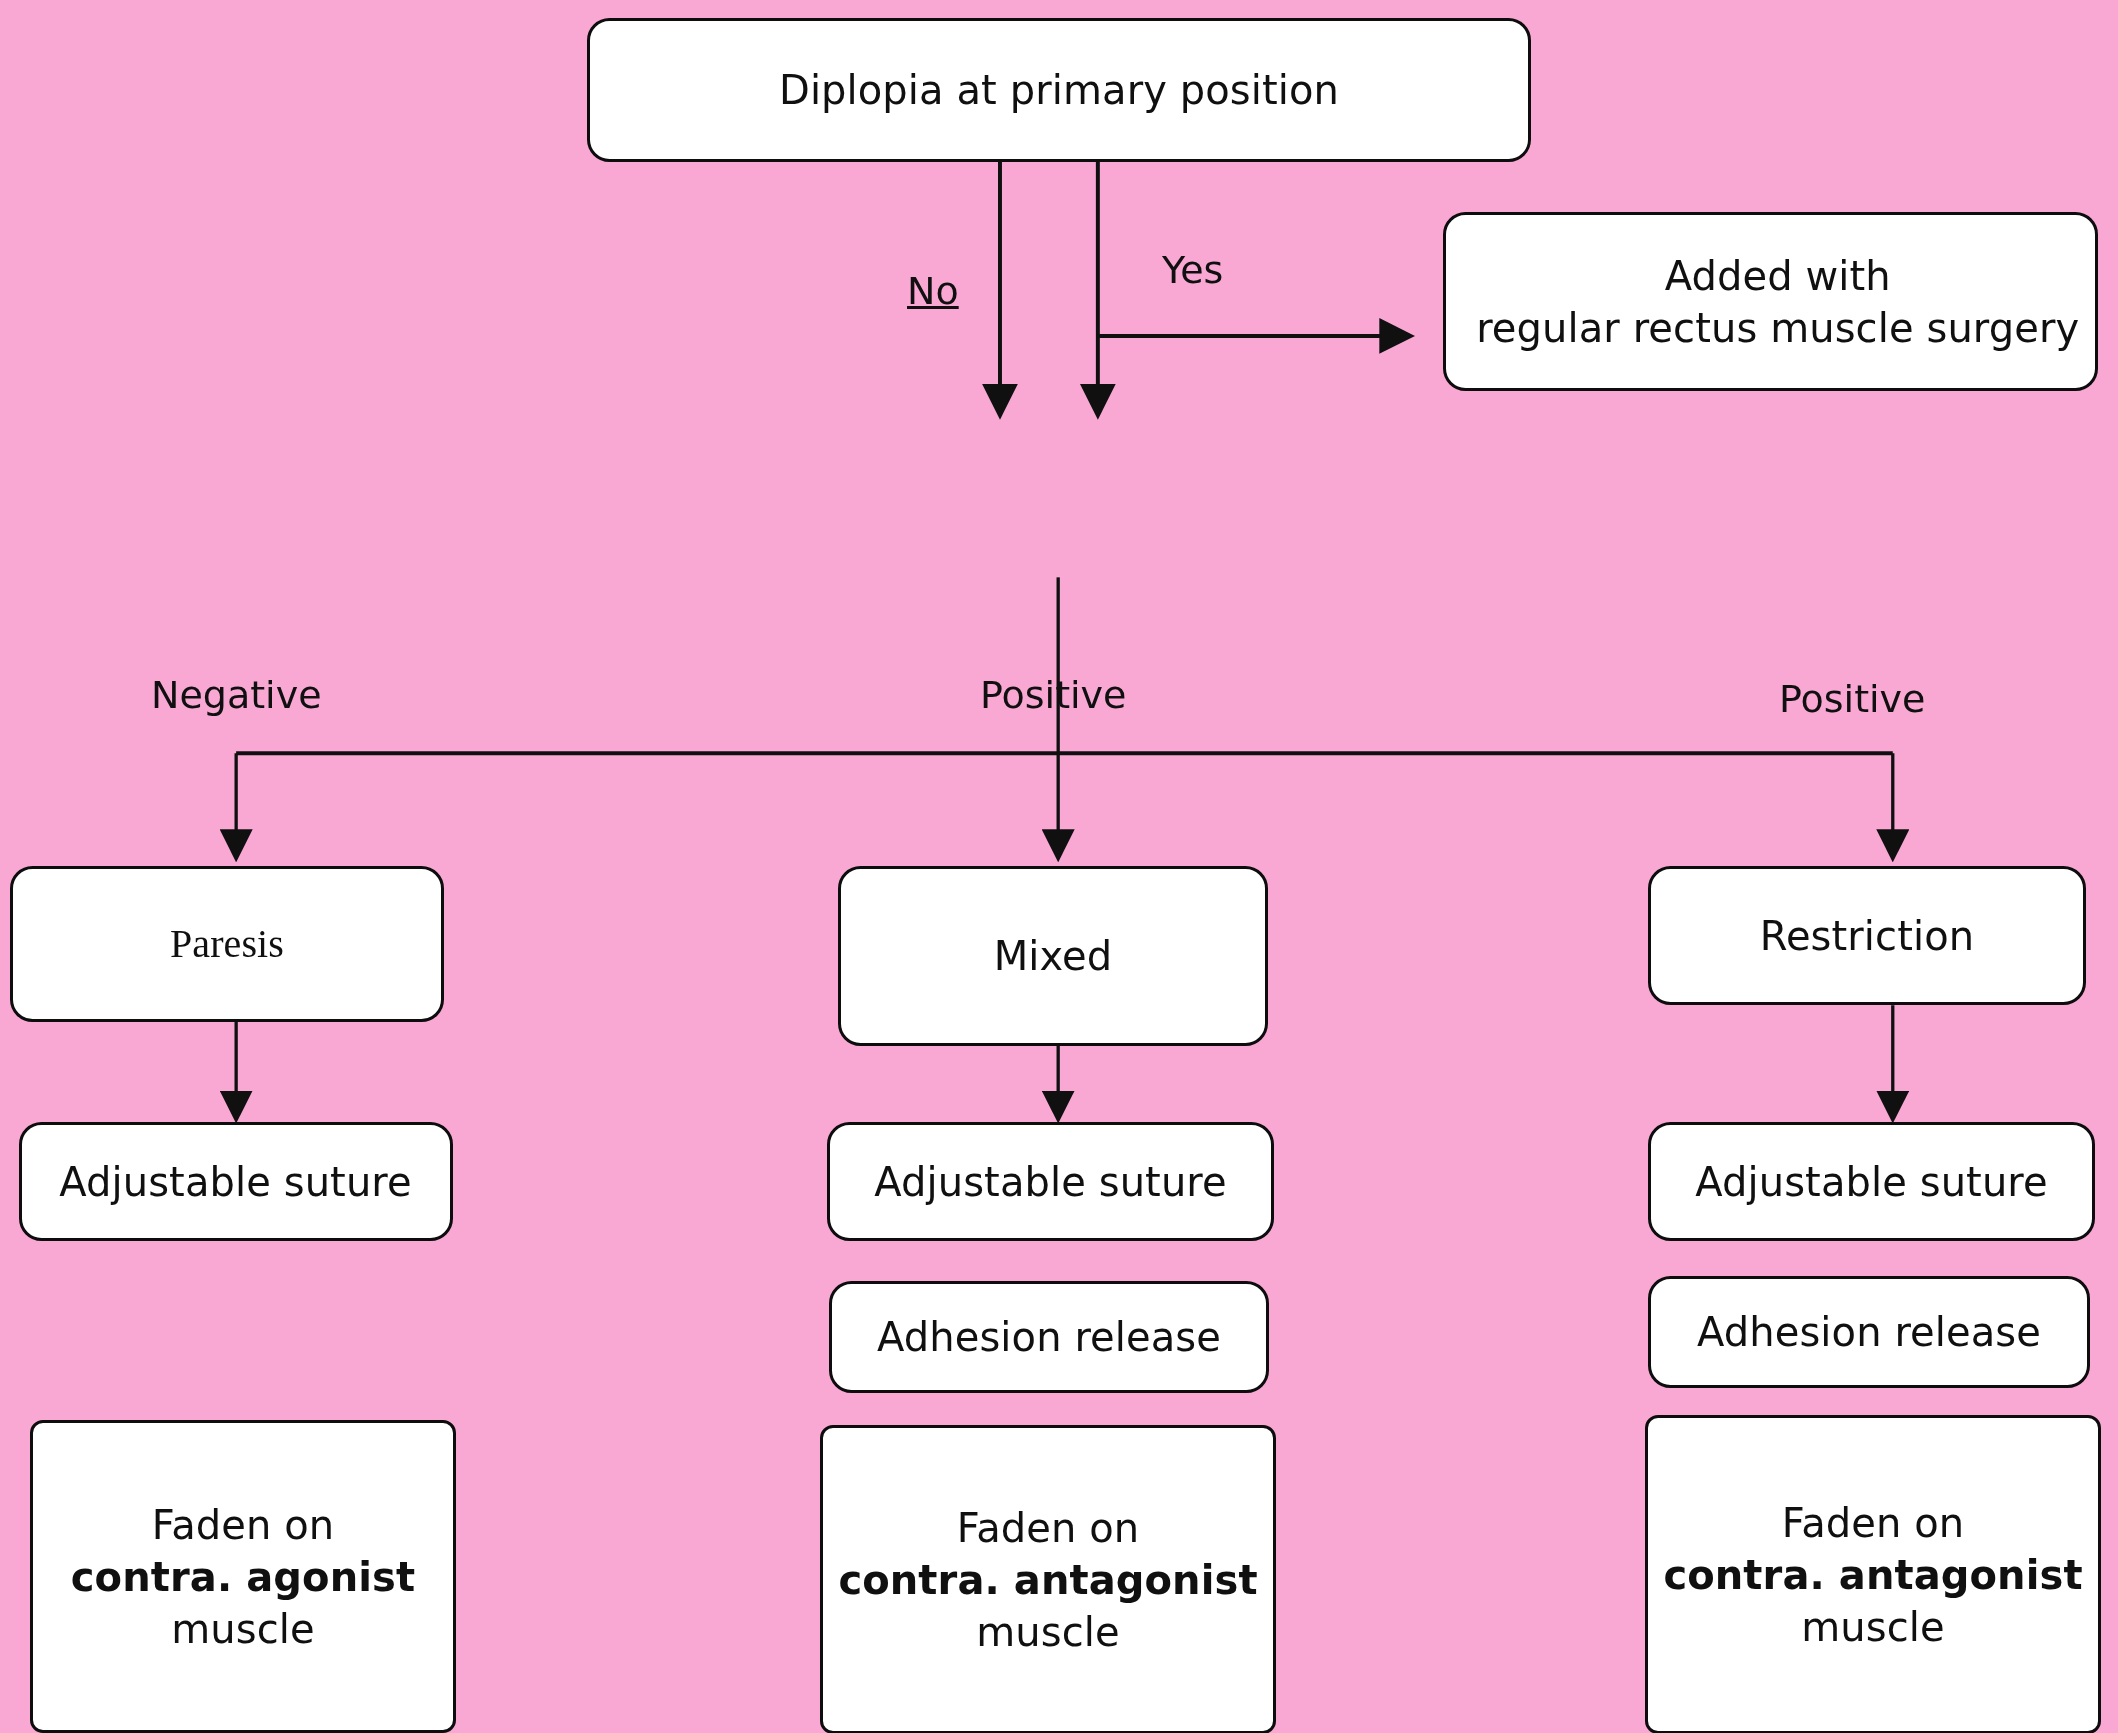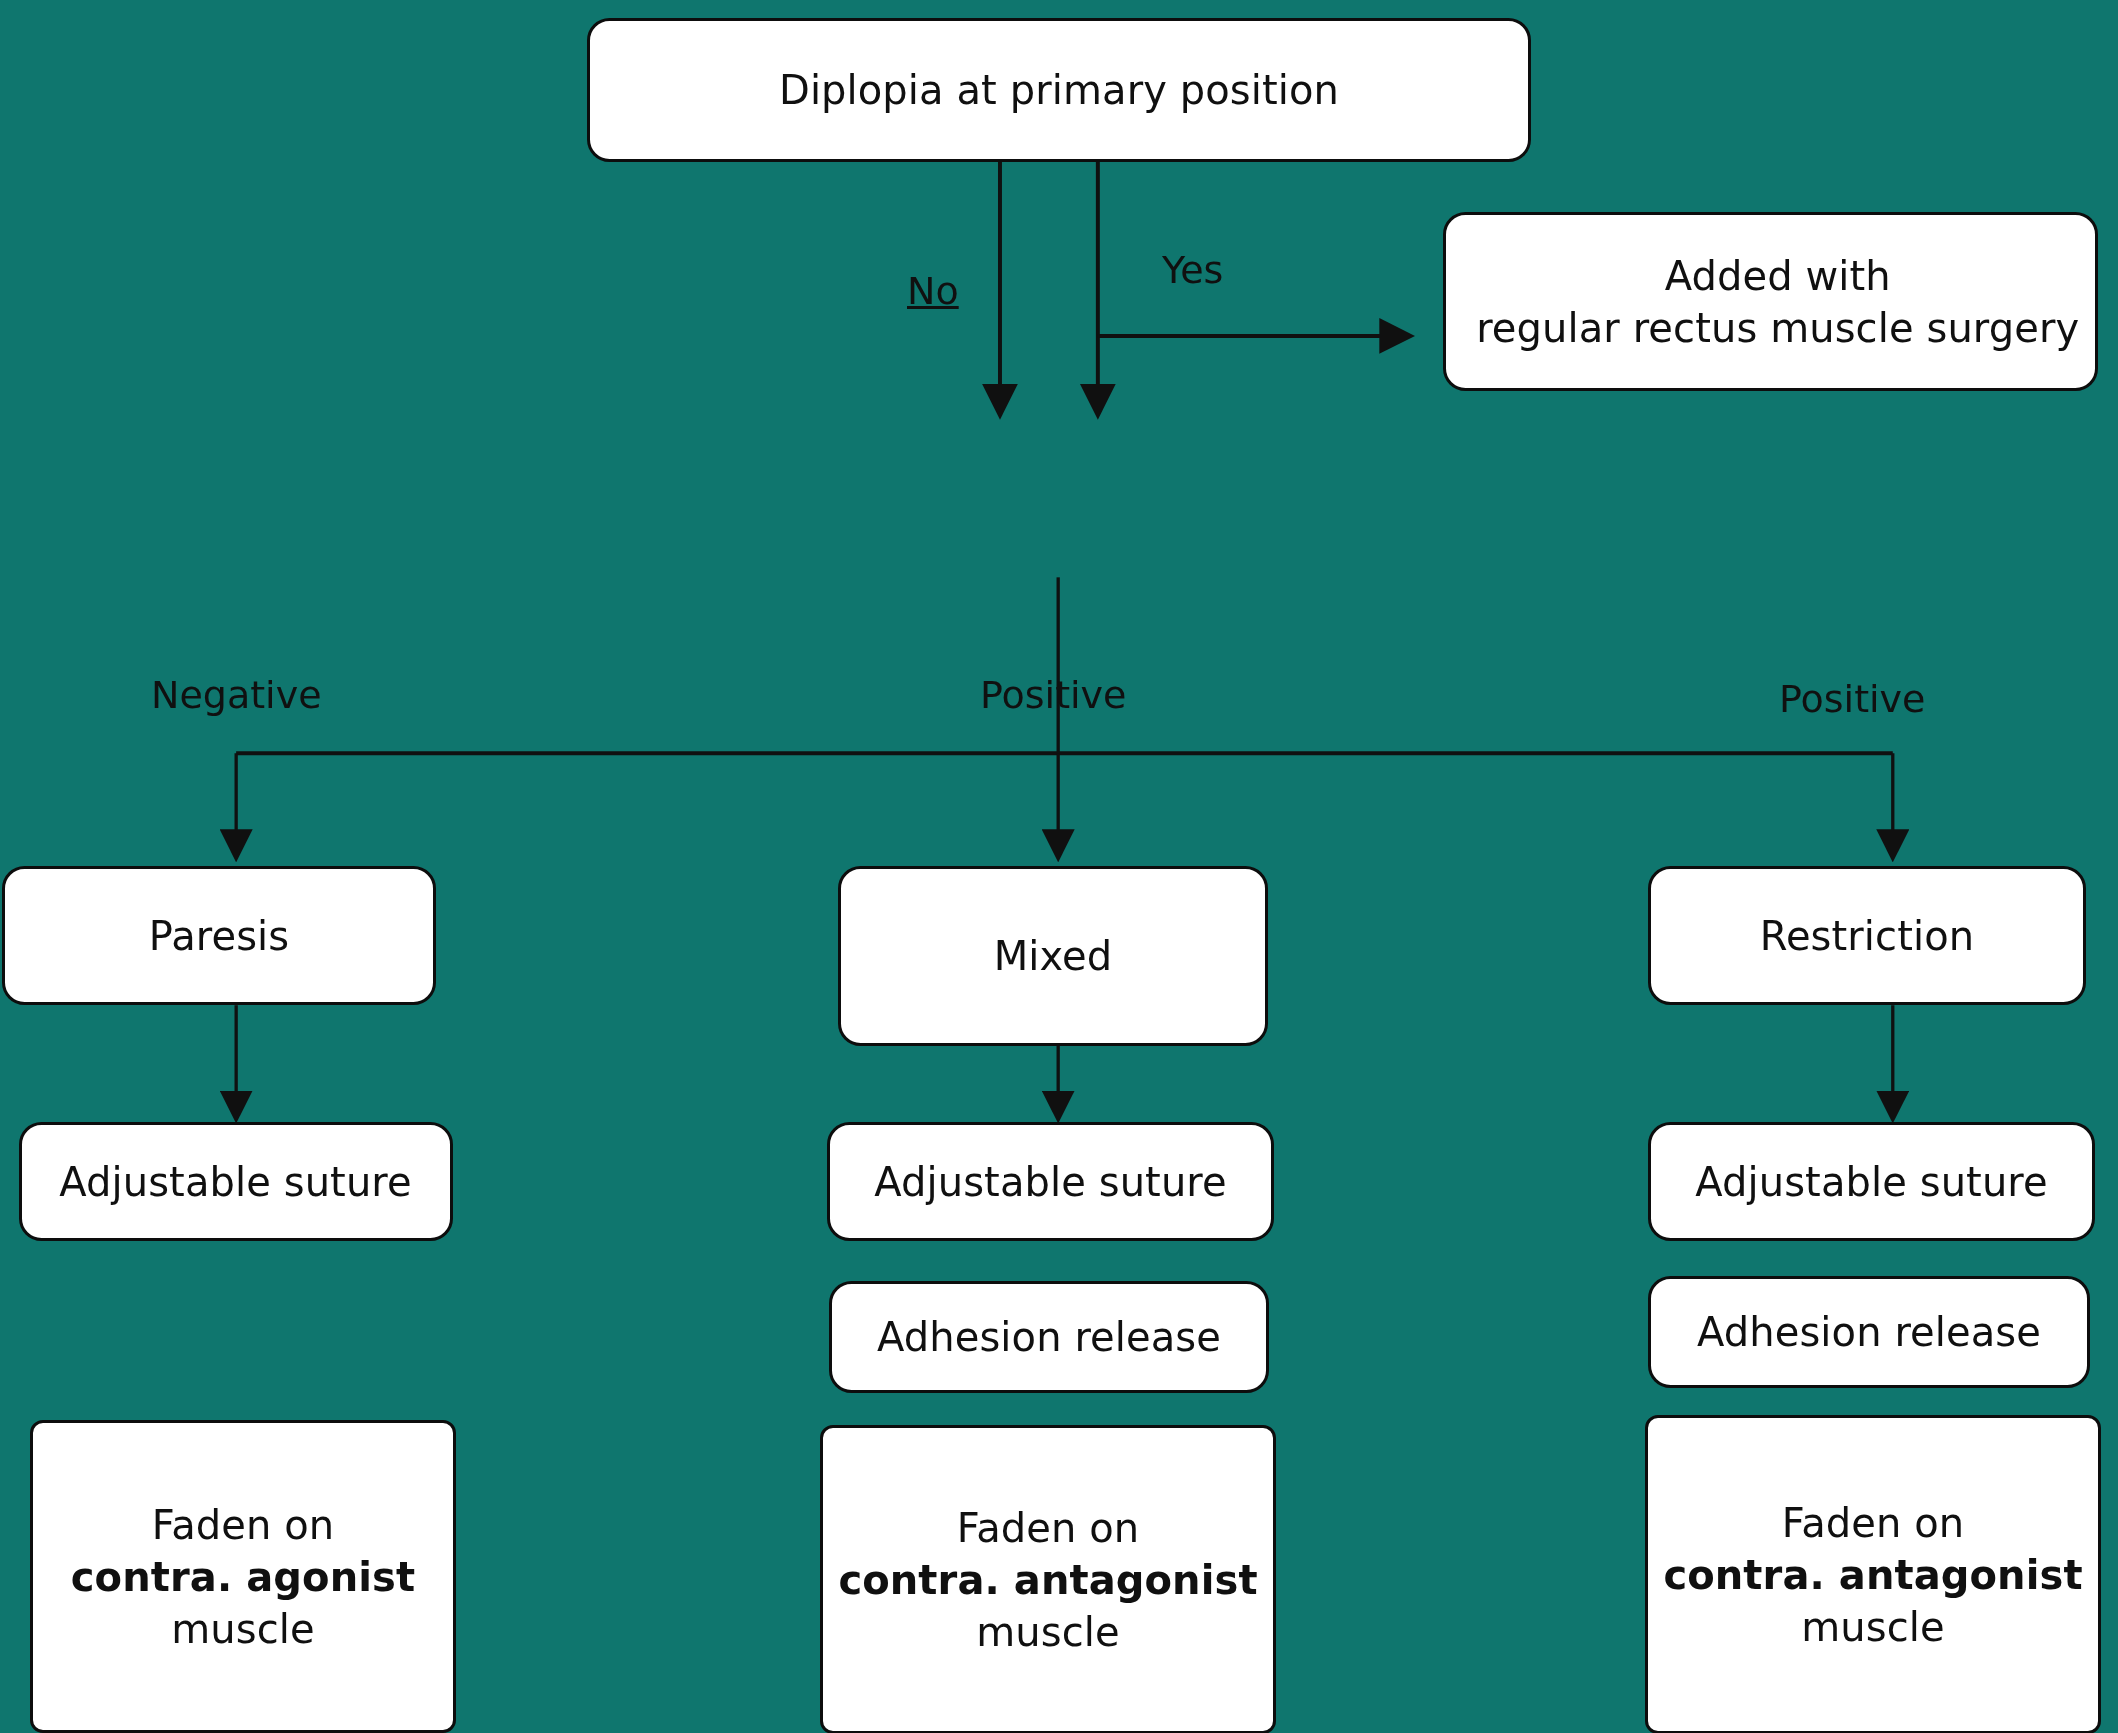--- a/index.html
+++ b/index.html
@@ -10,21 +10,21 @@
   body {
     width: 2119px;
     height: 1734px;
     font-family: "DejaVu Sans", sans-serif;
     overflow: hidden;
   }
   #diagram {
     position: relative;
     width: 2119px;
     height: 1734px;
-    background: #0f766e;
+    background: #f9a8d4;
   }
   #edges {
     position: absolute;
     left: 0;
     top: 0;
     width: 2119px;
     height: 1734px;
     pointer-events: none;
   }
   .node {
@@ -101,21 +101,21 @@
   </div>
 
   <div class="node" style="left:1443px; top:212px; width:655px; height:179px;padding-left:21px;">
     <span class="lines">
       <span class="ln">Added with</span>
       <span class="ln">regular rectus muscle surgery</span>
     </span>
   </div>
 
 
-  <div class="node" style="left:2px; top:866px; width:434px; height:139px;">
+  <div class="node" style="left:10px; top:866px; width:434px; height:156px;font-family:Liberation Serif, serif;">
     <span class="lines">
       <span class="ln">Paresis</span>
     </span>
   </div>
 
   <div class="node" style="left:838px; top:866px; width:430px; height:180px;">
     <span class="lines">
       <span class="ln">Mixed</span>
     </span>
   </div>

